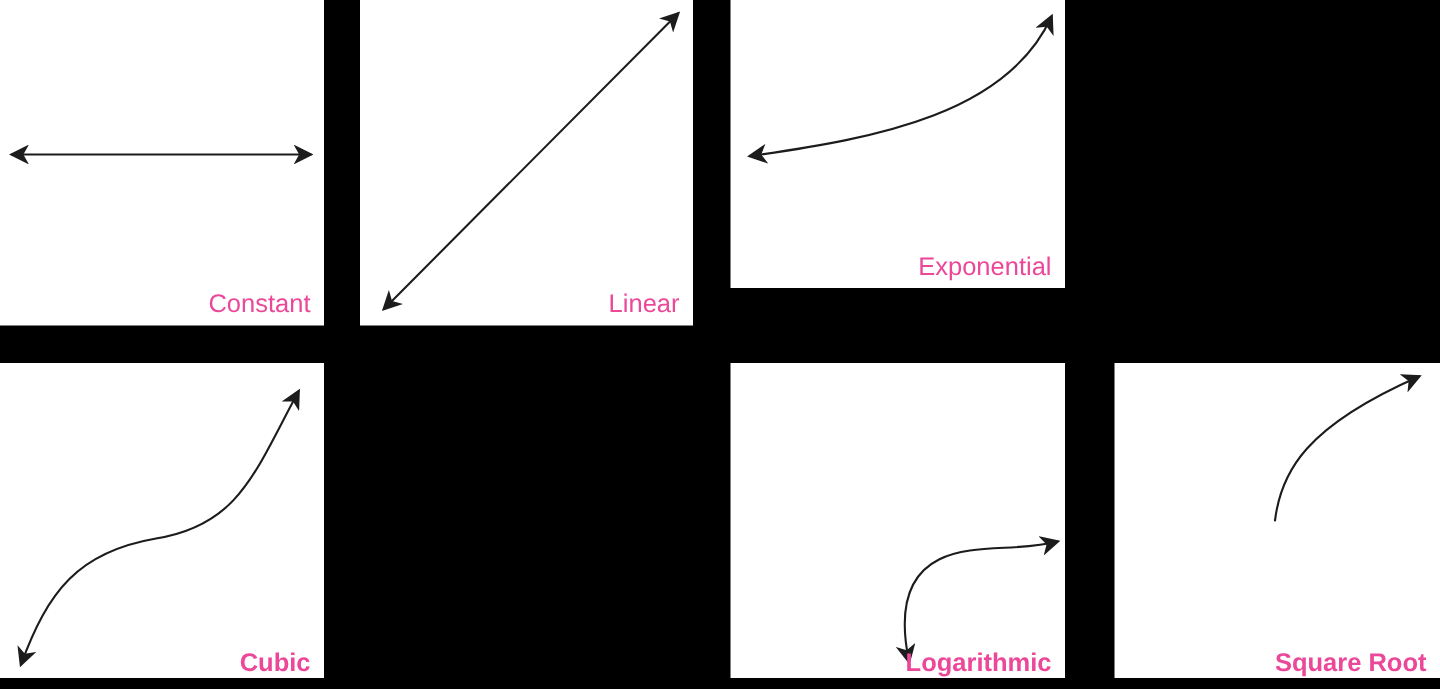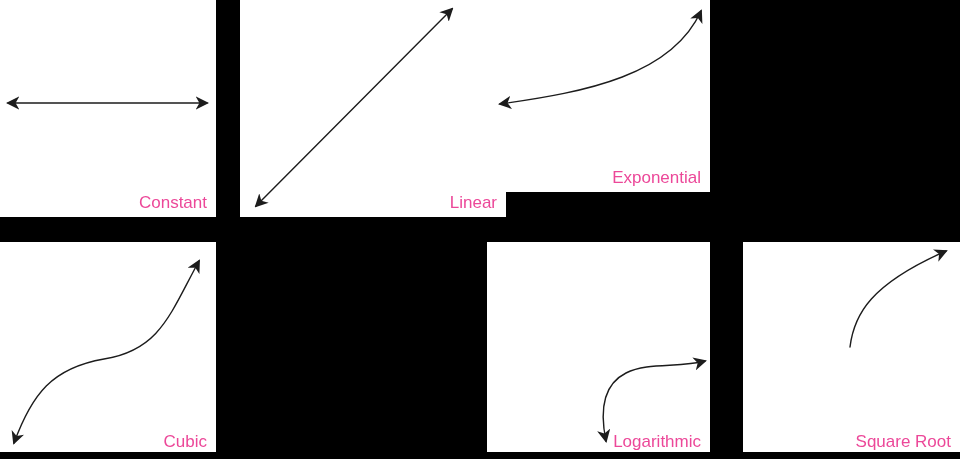--- a/index.html
+++ b/index.html
@@ -27,21 +27,21 @@
   }
   .panel .label {
     position: absolute;
     right: 9px;
     font-size: 17px;
     line-height: 18px;
     color: #ec4899;
     white-space: nowrap;
   }
   .row1 .label { bottom: 5px; }
-  .row2 .label { bottom: 1px; }
+  .row2 .label { bottom: 1px; font-weight: bold; }
   .curve {
     fill: none;
     stroke: #1c1c1c;
     stroke-width: 1.4;
     stroke-linecap: round;
   }
   .asymptote {
     fill: none;
     stroke: #1c1c1c;
     stroke-width: 1.1;
@@ -69,21 +69,21 @@
 
 <div class="board">
 
   <div class="panel row1" style="left:0; top:0; width:216px; height:217px;">
     <svg width="216" height="217" viewBox="0 0 216 217">
       <path class="curve" d="M 8 103 L 207 103" marker-start="url(#arrow-rev)" marker-end="url(#arrow)"></path>
     </svg>
     <span class="label">Constant</span>
   </div>
 
-  <div class="panel row1" style="left:240px; top:0; width:222px; height:217px;padding-left:44px;">
+  <div class="panel row1" style="left:240px; top:0; width:222px; height:217px;">
     <svg width="222" height="217" viewBox="0 0 222 217">
       <path class="curve" d="M 16 206 L 212 9" marker-start="url(#arrow-rev)" marker-end="url(#arrow)"></path>
     </svg>
     <span class="label">Linear</span>
   </div>
 
   <div class="panel row1" style="left:487px; top:0; width:223px; height:192px;">
     <svg width="223" height="217" viewBox="0 0 223 217">
       <path class="curve" d="M 13 104 C 100 92 185 75 214 11" marker-start="url(#arrow-rev)" marker-end="url(#arrow)"></path>
     </svg>

